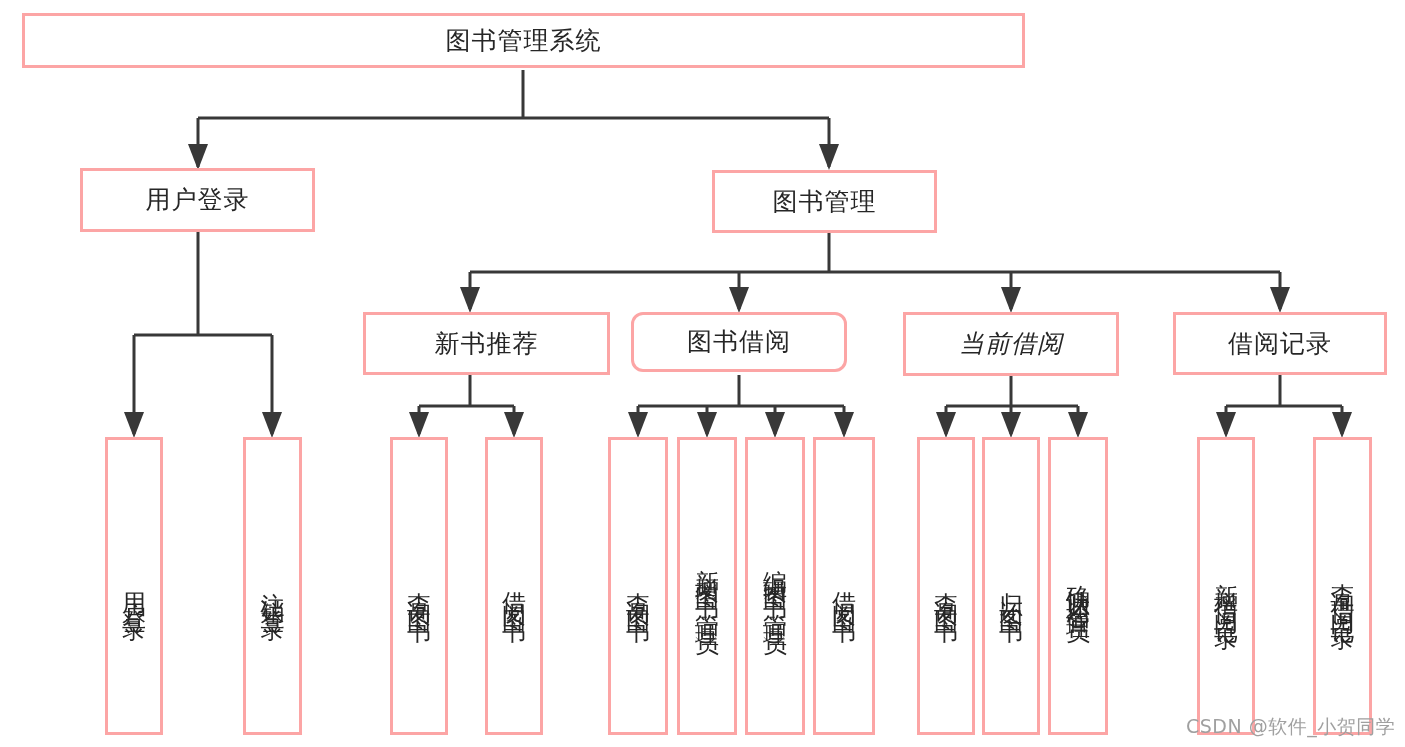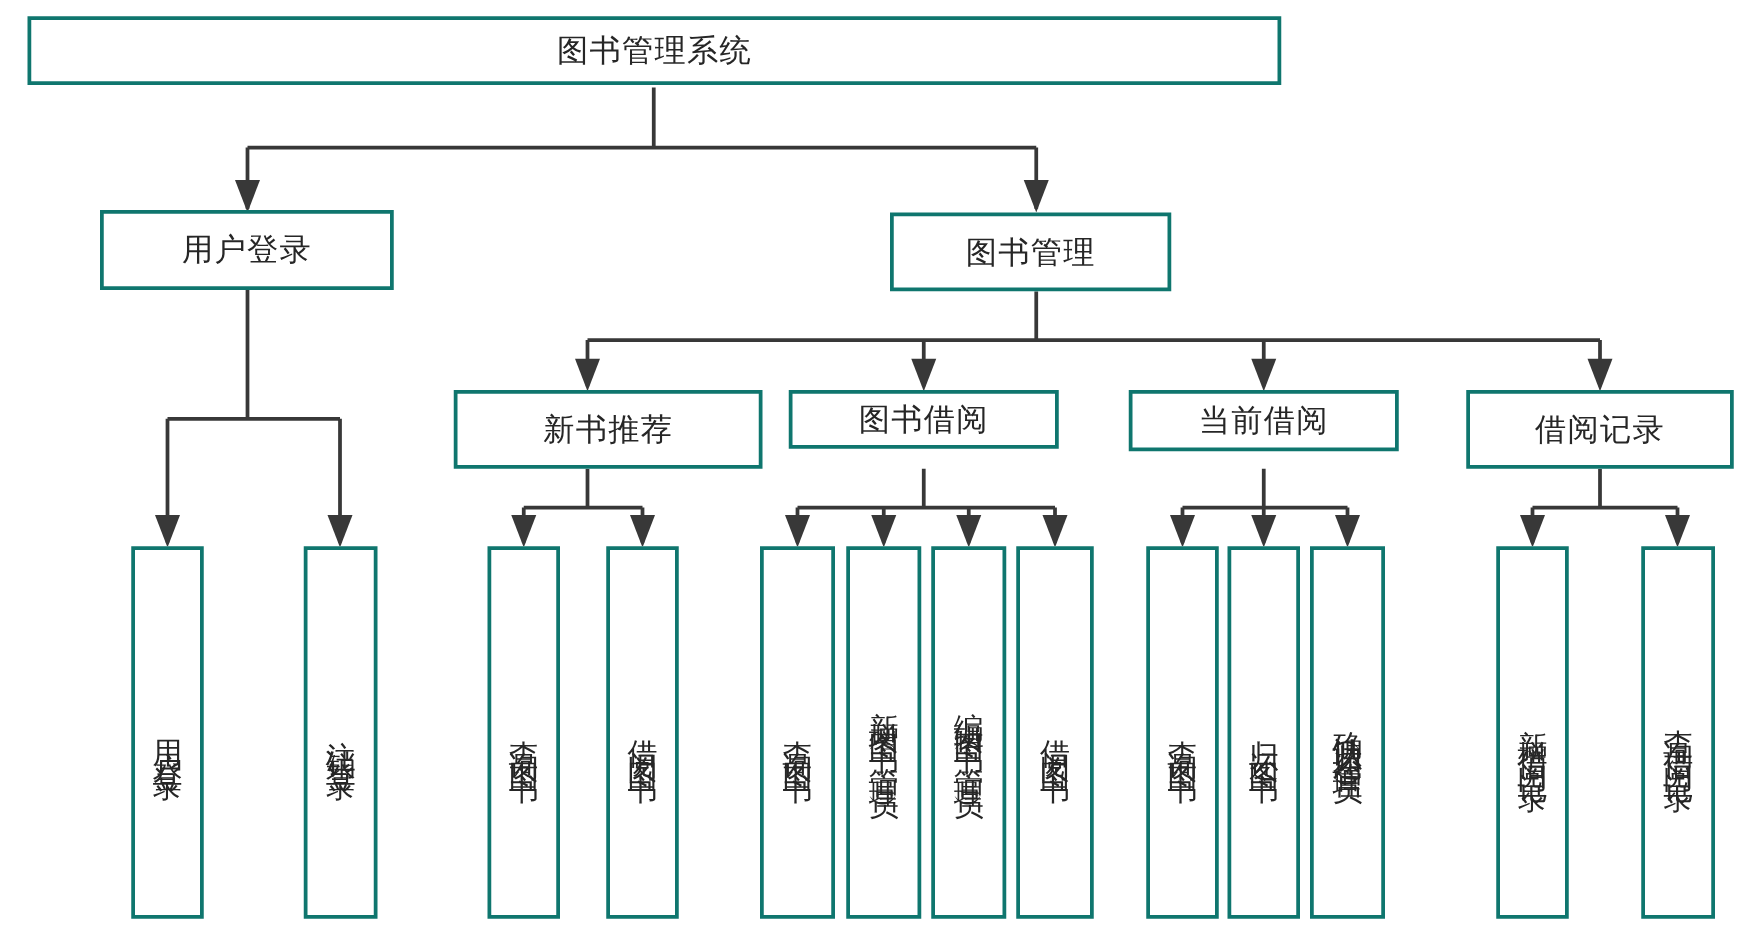--- a/index.html
+++ b/index.html
@@ -19,21 +19,21 @@
   }
   .connectors path {
     fill: none;
     stroke: #383838;
     stroke-width: 3;
   }
   .connectors polygon { fill: #383838; }
   .node {
     position: absolute;
     box-sizing: border-box;
-    border: 3px solid #0f766e;
+    border: 3px solid #fca5a5;
     background: #ffffff;
     display: flex;
     align-items: center;
     justify-content: center;
     color: #262626;
   }
   .h-node .label {
     font-size: 25px;
     letter-spacing: 1px;
     white-space: nowrap;
@@ -108,24 +108,24 @@
   <div class="node h-node" style="left:80px; top:168px; width:235px; height:64px;">
     <span class="label">用户登录</span>
   </div>
   <div class="node h-node" style="left:712px; top:170px; width:225px; height:63px;">
     <span class="label">图书管理</span>
   </div>
 
   <div class="node h-node" style="left:363px; top:312px; width:247px; height:63px;">
     <span class="label">新书推荐</span>
   </div>
-  <div class="node h-node" style="left:631px; top:312px; width:216px; height:47px;">
+  <div class="node h-node" style="left:631px; top:312px; width:216px; height:60px;border-radius:12px;">
     <span class="label">图书借阅</span>
   </div>
-  <div class="node h-node" style="left:903px; top:312px; width:216px; height:49px;">
+  <div class="node h-node" style="left:903px; top:312px; width:216px; height:64px;font-style:italic;">
     <span class="label">当前借阅</span>
   </div>
   <div class="node h-node" style="left:1173px; top:312px; width:214px; height:63px;">
     <span class="label">借阅记录</span>
   </div>
 
   <div class="node v-node" style="left:105px; top:437px; width:58px; height:298px;">
     <span class="label">用户登录</span>
   </div>
   <div class="node v-node" style="left:243px; top:437px; width:59px; height:298px;">
@@ -162,14 +162,15 @@
     <span class="label tight">确认归还（管理员）</span>
   </div>
 
   <div class="node v-node" style="left:1197px; top:437px; width:58px; height:298px;">
     <span class="label">新增借阅记录</span>
   </div>
   <div class="node v-node" style="left:1313px; top:437px; width:59px; height:298px;">
     <span class="label">查询借阅记录</span>
   </div>
 
+  <div class="watermark">CSDN @软件_小贺同学</div>
 
 </div>
 
 </body></html>

